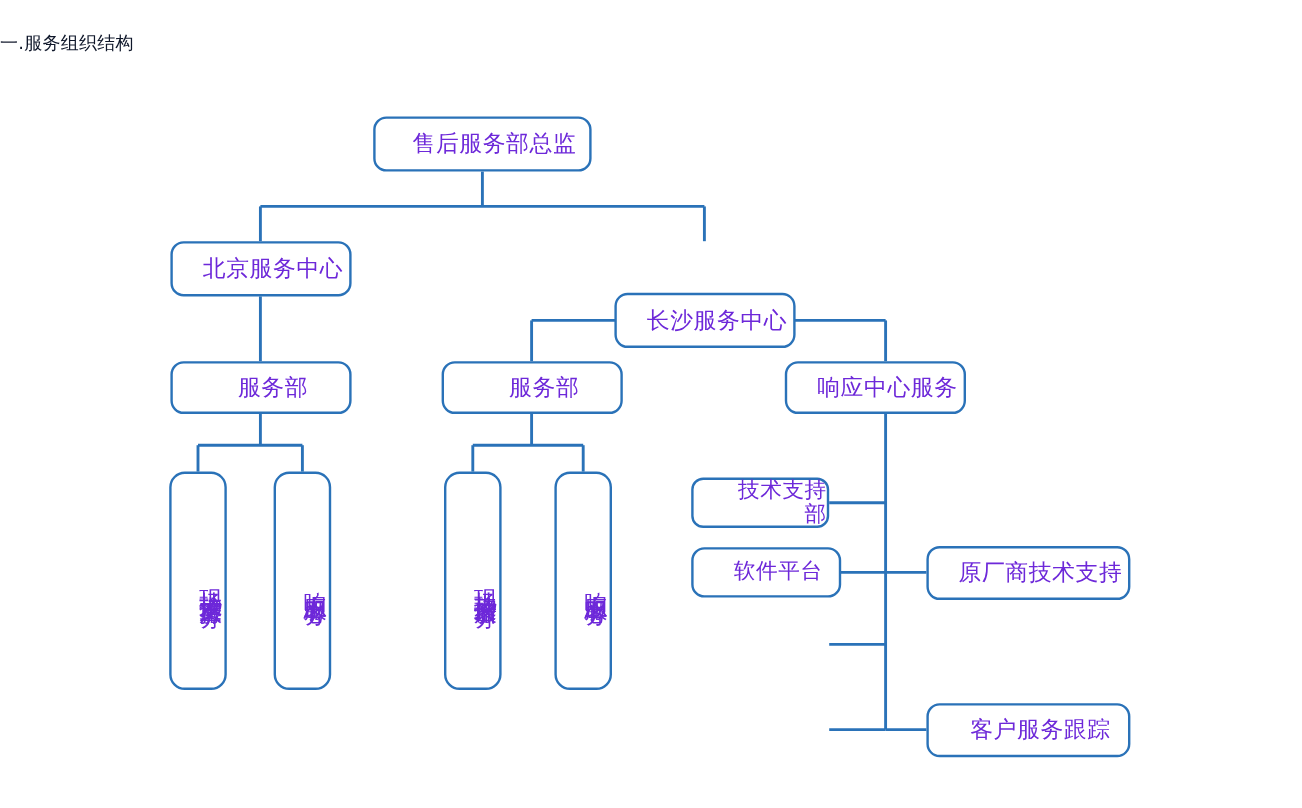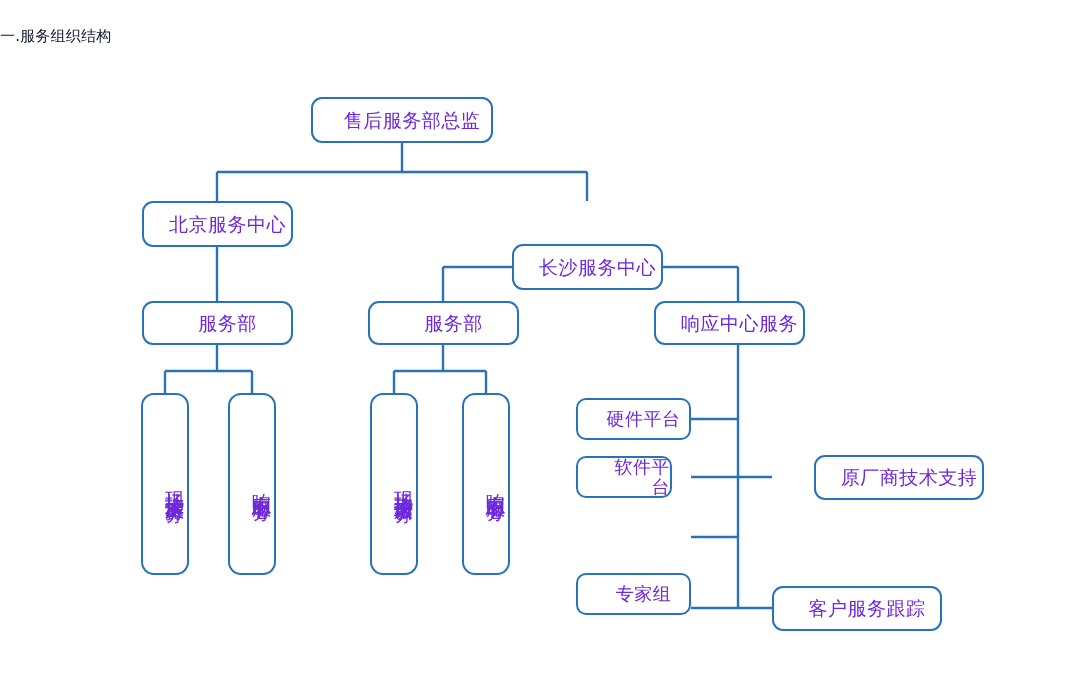--- a/index.html
+++ b/index.html
@@ -130,24 +130,23 @@
   <div class="node h" style="left:654px; top:301px; width:151px; height:44px;">响应中心服务</div>
 
   <div class="node v" style="left:141px; top:393px; width:48px; height:182px;">现场技术支持服务</div>
 
   <div class="node v" style="left:228px; top:393px; width:48px; height:182px;">响应中心服务</div>
 
   <div class="node v" style="left:370px; top:393px; width:48px; height:182px;">现场支持培训服务</div>
 
   <div class="node v" style="left:462px; top:393px; width:48px; height:182px;">响应中心服务</div>
 
-  <div class="node h small" style="left:576px; top:398px; width:115px; height:42px;">硬件平台</div>
+  <div class="node h small" style="left:576px; top:398px; width:115px; height:42px;">技术支持部</div>
 
-  <div class="node h small" style="left:576px; top:456px; width:96px; height:42px;">软件平台</div>
+  <div class="node h small" style="left:576px; top:456px; width:125px; height:42px;border-radius:11px;">软件平台</div>
 
 
-  <div class="node h small" style="left:576px; top:573px; width:115px; height:42px;">专家组</div>
 
-  <div class="node h" style="left:772px; top:455px; width:170px; height:45px;margin-left:42px;">原厂商技术支持</div>
+  <div class="node h" style="left:772px; top:455px; width:170px; height:45px;">原厂商技术支持</div>
 
   <div class="node h" style="left:772px; top:586px; width:170px; height:45px;">客户服务跟踪</div>
 
 </div>
 
 </body></html>

